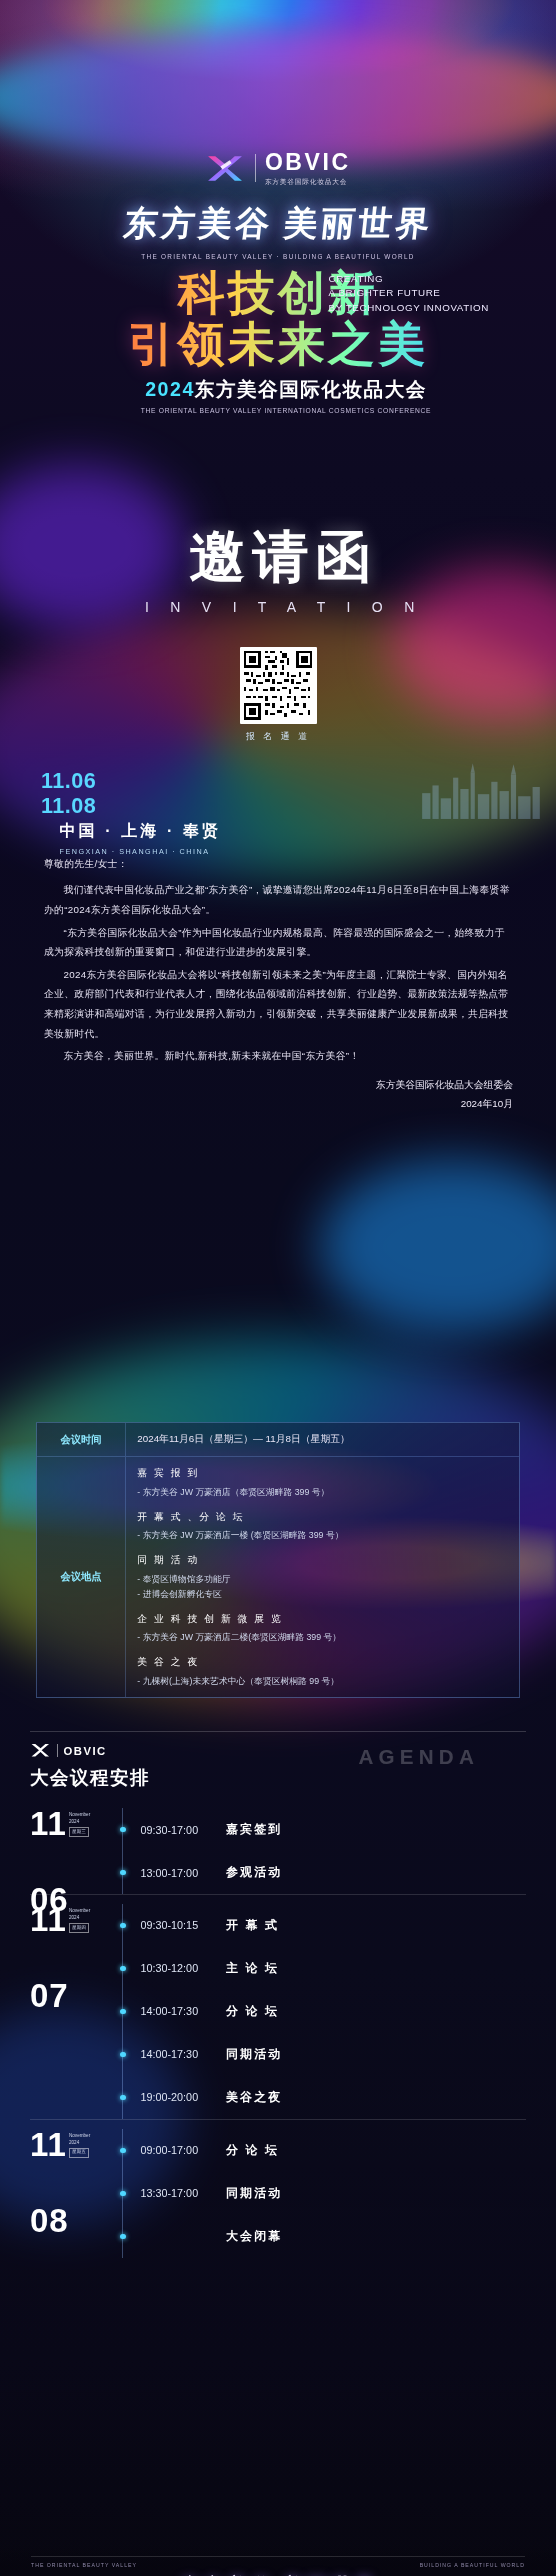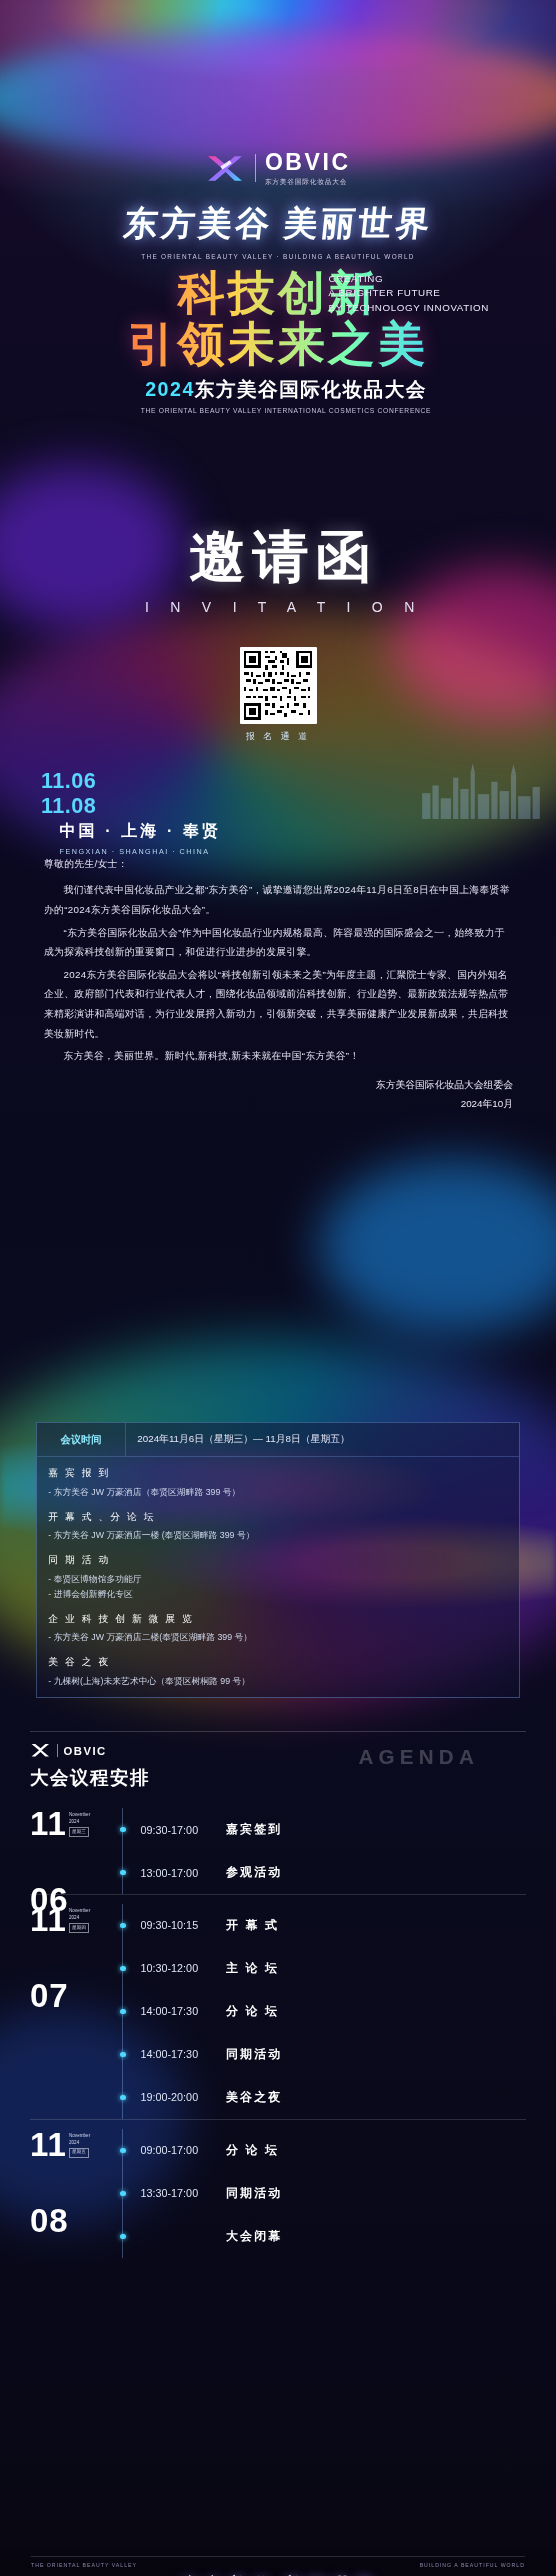--- a/index.html
+++ b/index.html
@@ -425,20 +425,21 @@
       <div class="d">2024年10月</div>
     </div>
   </div>
 
   <div class="infotable">
     <div class="it-row">
       <div class="it-label">会议时间</div>
       <div class="it-value">2024年11月6日（星期三）— 11月8日（星期五）</div>
     </div>
     <div class="it-row">
+      <div class="it-label">会议地点</div>
       <div class="it-value">
         <div class="venue-group">
           <div class="venue-title">嘉 宾 报 到</div>
           <div class="venue-line">- 东方美谷 JW 万豪酒店（奉贤区湖畔路 399 号）</div>
         </div>
         <div class="venue-group">
           <div class="venue-title">开 幕 式 、分 论 坛</div>
           <div class="venue-line">- 东方美谷 JW 万豪酒店一楼 (奉贤区湖畔路 399 号）</div>
         </div>
         <div class="venue-group">

